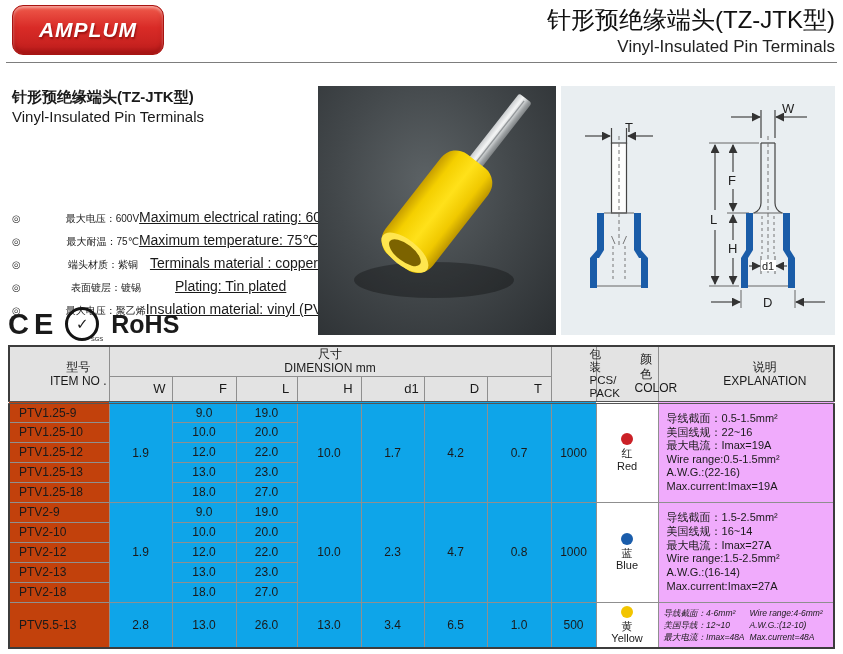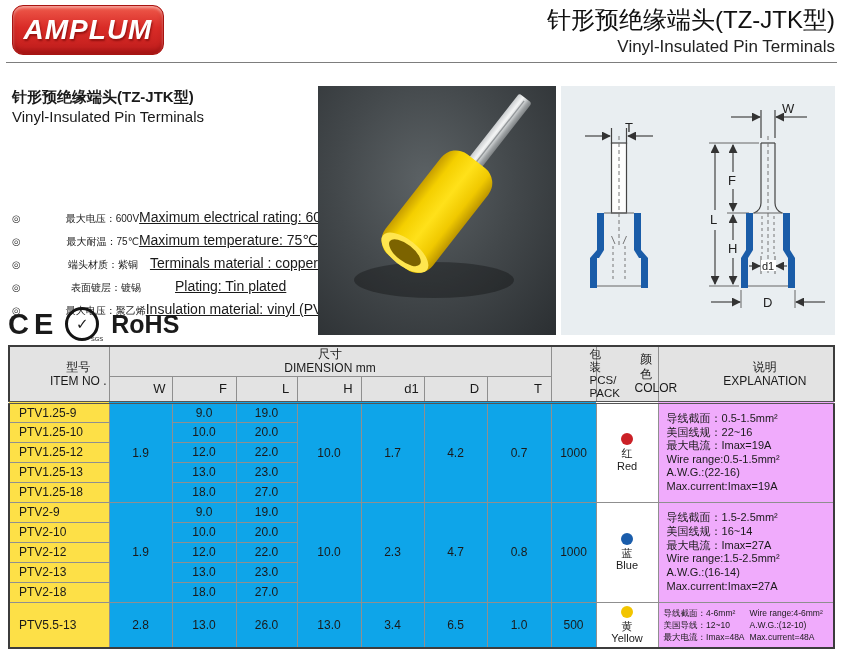--- a/index.html
+++ b/index.html
@@ -10,21 +10,21 @@
   }
   
   .logo {
     position:absolute; left:12px; top:5px; width:150px; height:48px;
     background:linear-gradient(180deg,#ef5a4b 0%,#d92b27 45%,#bf1d1c 100%);
     border:1px solid #a81411; border-radius:11px;
     box-shadow:inset 0 2px 3px rgba(255,255,255,.45), inset 0 -4px 5px rgba(110,0,0,.35);
     display:flex; align-items:center; justify-content:center;
   }
   .logo span {
-    color:#fff; font-weight:bold; font-style:italic; font-size:28px; letter-spacing:1px;
+    color:#fff; font-weight:bold; font-style:italic; font-size:21px; letter-spacing:1px;
     text-shadow:1px 2px 2px rgba(100,0,0,.55);
   }
   .header-titles { position:absolute; right:8px; top:4px; text-align:right; }
   .ht-zh { font-size:24px; color:#101010; }
   .ht-en { font-size:17px; color:#222; margin-top:1px; }
   .divider { position:absolute; left:6px; right:6px; top:62px; height:1px; background:#7d7d7d; }
 
   
   .product-title { position:absolute; left:12px; top:88px; }
   .pt-zh { font-size:15px; font-weight:bold; }
@@ -65,27 +65,27 @@
   }
   .spec-table th, .spec-table td { border:1px solid #8f8f8f; text-align:center; padding:0; }
   .spec-table thead th { background:#e3e3e3; font-weight:normal; font-size:12px; line-height:1.2;margin-top:45px; }
   .spec-table thead tr.r1 { height:30px; }
   .spec-table thead tr.r2 { height:26px; }
   .spec-table thead tr.r2 th { font-size:13px; }
   .spec-table thead th.hb { border-bottom:3px double #555;padding-left:38px; }
   .pack-th div { font-size:11.5px; line-height:1.12; }
   .spec-table tbody tr { height:20px; }
   .spec-table tbody tr.tall { height:46px; }
-  .item-cell { background:#fde047; text-align:left !important; padding-left:9px !important; }
+  .item-cell { background:#c2410c; text-align:left !important; padding-left:9px !important; }
   .num-cell { background:#0ea5e9; }
   .color-cell { font-size:11px; line-height:1.12; background:#fff; }
   .dot { display:block; width:12px; height:12px; border-radius:50%; margin:0 auto 2px auto; }
   .expl-cell { text-align:left !important; padding:2px 4px 2px 8px !important; font-size:11px; line-height:1.24; background:#f0abfc; }
   .expl-cell.small { padding-left:5px !important; }
-  .expl-cols { display:flex; gap:5px; font-size:8.5px; line-height:1.45; }
+  .expl-cols { display:flex; gap:5px; font-size:8.5px; line-height:1.45;font-style:italic; }
 </style>
 </head>
 <body>
 
 <div class="logo">
   <span>AMPLUM</span>
 </div>
 <div class="header-titles">
   <div class="ht-zh">针形预绝缘端头(TZ-JTK型)</div>
   <div class="ht-en">Vinyl-Insulated Pin Terminals</div>

